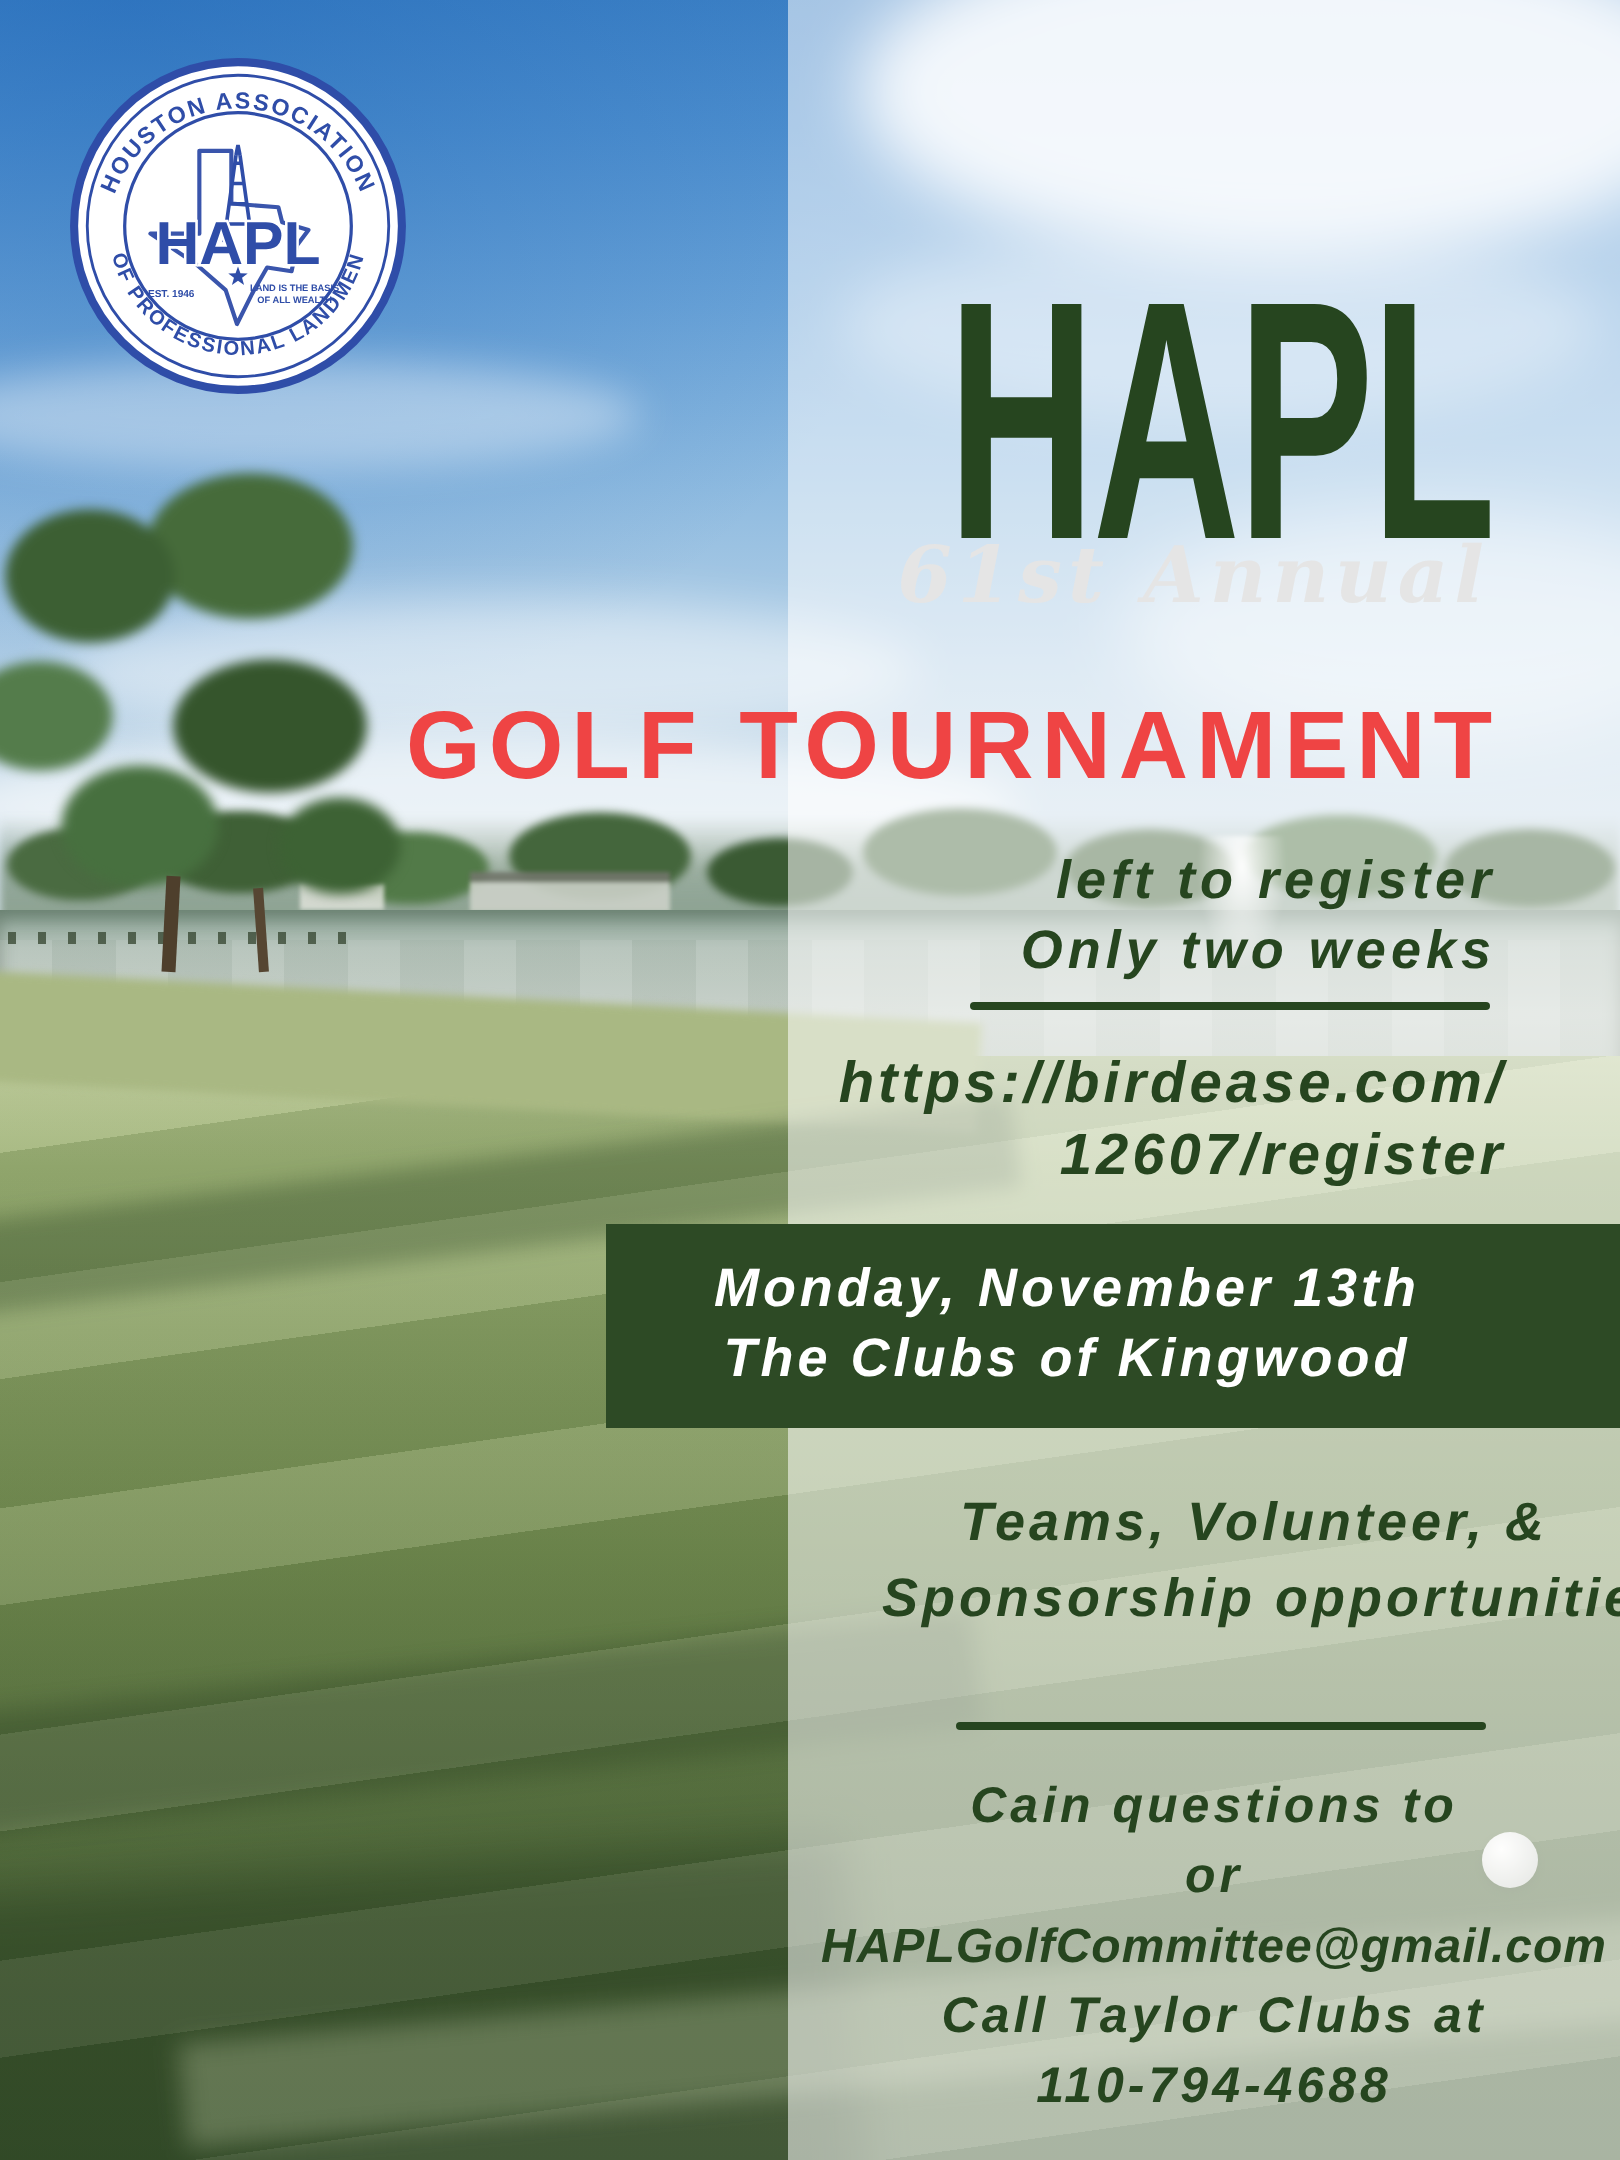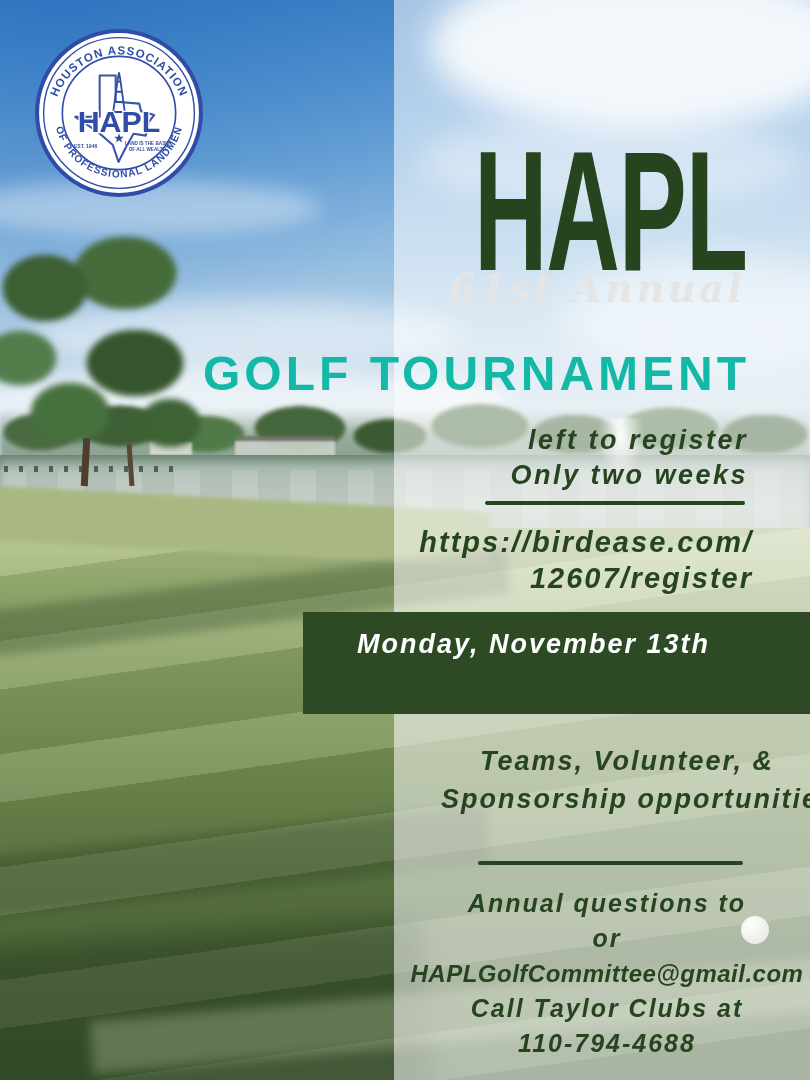--- a/index.html
+++ b/index.html
@@ -81,21 +81,21 @@
   .logo text{font-family:"Liberation Sans",sans-serif;}
   .hapl-title{
     right:63px;top:126px;height:170px;line-height:170px;
     font-size:170px;font-weight:700;color:#26451f;white-space:nowrap;
     transform:scaleX(.6);transform-origin:100% 50%;letter-spacing:-2px;}
   .edition{
     right:65px;top:264px;font-family:"DejaVu Serif",serif;font-style:italic;font-weight:700;
     font-size:39px;letter-spacing:3px;color:#e5e5e5;white-space:nowrap;line-height:49px;}
   .event-title{
     left:203px;top:350px;font-size:48px;font-weight:700;letter-spacing:4px;
-    color:#14b8a6;white-space:nowrap;line-height:48px;}
+    color:#ef4444;white-space:nowrap;line-height:48px;}
 
   .italic-green{font-style:italic;font-weight:700;color:#26451f;white-space:nowrap;}
   .reg-deadline{right:62px;top:423px;text-align:right;font-size:27px;line-height:35px;letter-spacing:2.5px;}
   .divider-1{left:485px;top:501px;width:260px;height:4px;background:#26451f;border-radius:2px;}
   .reg-url{right:57px;top:524px;text-align:right;font-size:29px;line-height:36px;letter-spacing:2px;}
 
   .event-banner{left:263px;top:612px;width:511px;height:102px;background:#2d4a25;
     padding:15px 50px 0 0;text-align:center;margin-left:40px;}
   .event-banner .line{position:static;display:block;font-style:italic;font-weight:700;color:#ffffff;
     font-size:27px;line-height:35px;letter-spacing:2px;white-space:nowrap;}
@@ -180,29 +180,30 @@
     <span class="block-line">Only two weeks</span>
   </div>
   <div class="divider-1"></div>
   <div class="reg-url italic-green">
     <span class="block-line">https://birdease.com/</span>
     <span class="block-line">12607/register</span>
   </div>
 
   <div class="event-banner">
     <span class="line">Monday, November 13th</span>
+    <span class="line">The Clubs of Kingwood</span>
   </div>
 
   <div class="opportunities italic-green">
     <span class="block-line">Teams, Volunteer, &amp;</span>
     <span class="block-line">Sponsorship opportunities</span>
   </div>
   <div class="divider-2"></div>
 
   <div class="contact italic-green">
-    <span class="block-line">Annual questions to</span>
+    <span class="block-line">Cain questions to</span>
     <span class="block-line">or</span>
     <span class="block-line email-line">HAPLGolfCommittee@gmail.com</span>
     <span class="block-line">Call Taylor Clubs at</span>
     <span class="block-line">110-794-4688</span>
   </div>
 
 </div>
 
 </body></html>

